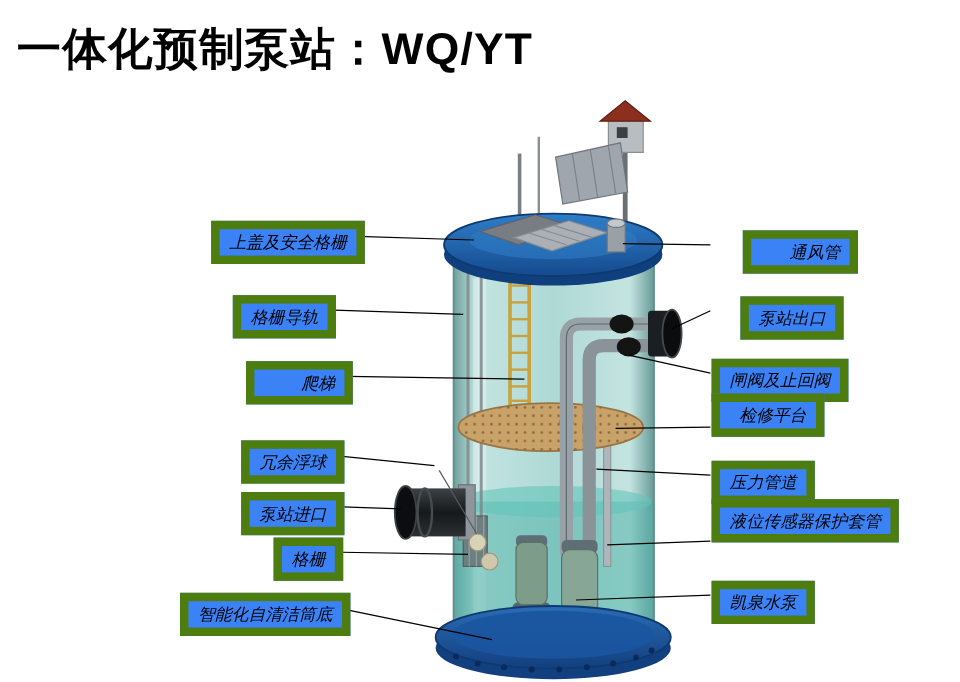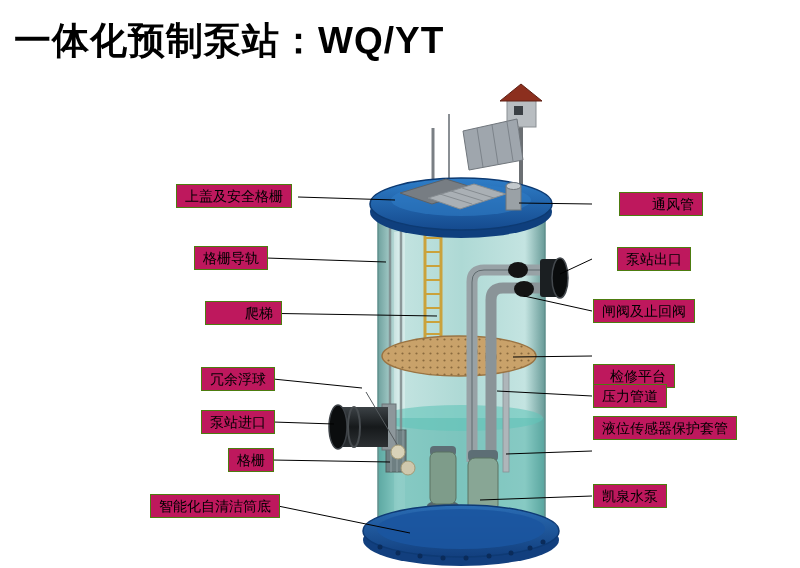--- a/index.html
+++ b/index.html
@@ -6,23 +6,23 @@
   html,body { width: 800px; height: 568px; background: #ffffff; overflow: hidden;
               font-family: "Liberation Sans", "DejaVu Sans", sans-serif; }
   .stage { position: relative; width: 728px; height: 568px; background: #fff; }
 
   .title { position: absolute; left: 14px; top: 16px;
            font-size: 37px; font-weight: 900; color: #000;
            letter-spacing: 1px; white-space: nowrap; }
 
   .illustration { position: absolute; left: 0; top: 0; }
 
-  .label-box { position: absolute; background: #be185d; border: 1px solid #4d7c0f;
+  .label-box { position: absolute; background: #3b82f6; border: 7px solid #4d7c0f;
                padding: 2px 8px; font-size: 14px; line-height: 18px; color: #000;
-               white-space: nowrap; text-align: center; }
+               white-space: nowrap; text-align: center; font-style: italic; }
 </style>
 </head>
 <body>
 
 <div class="stage">
 
   <div class="title">一体化预制泵站：WQ/YT</div>
 
   <svg class="illustration" width="800" height="568" viewBox="0 0 800 568">
     <defs>
@@ -210,18 +210,18 @@
   <div class="label-box" style="left:194px; top:246px;">格栅导轨</div>
   <div class="label-box" style="left:205px; top:301px;padding-left:39px;">爬梯</div>
   <div class="label-box" style="left:201px; top:367px;">冗余浮球</div>
   <div class="label-box" style="left:201px; top:410px;">泵站进口</div>
   <div class="label-box" style="left:228px; top:448px;">格栅</div>
   <div class="label-box" style="left:150px; top:494px;">智能化自清洁筒底</div>
 
   <div class="label-box" style="left:619px; top:192px;padding-left:32px;">通风管</div>
   <div class="label-box" style="left:593px; top:247px;margin-left:24px;">泵站出口</div>
   <div class="label-box" style="left:593px; top:299px;">闸阀及止回阀</div>
-  <div class="label-box" style="left:593px; top:364px;padding-left:16px;">检修平台</div>
+  <div class="label-box" style="left:593px; top:328px;padding-left:16px;">检修平台</div>
   <div class="label-box" style="left:593px; top:384px;">压力管道</div>
   <div class="label-box" style="left:593px; top:416px;">液位传感器保护套管</div>
   <div class="label-box" style="left:593px; top:484px;">凯泉水泵</div>
 
 </div>
 
 </body></html>

